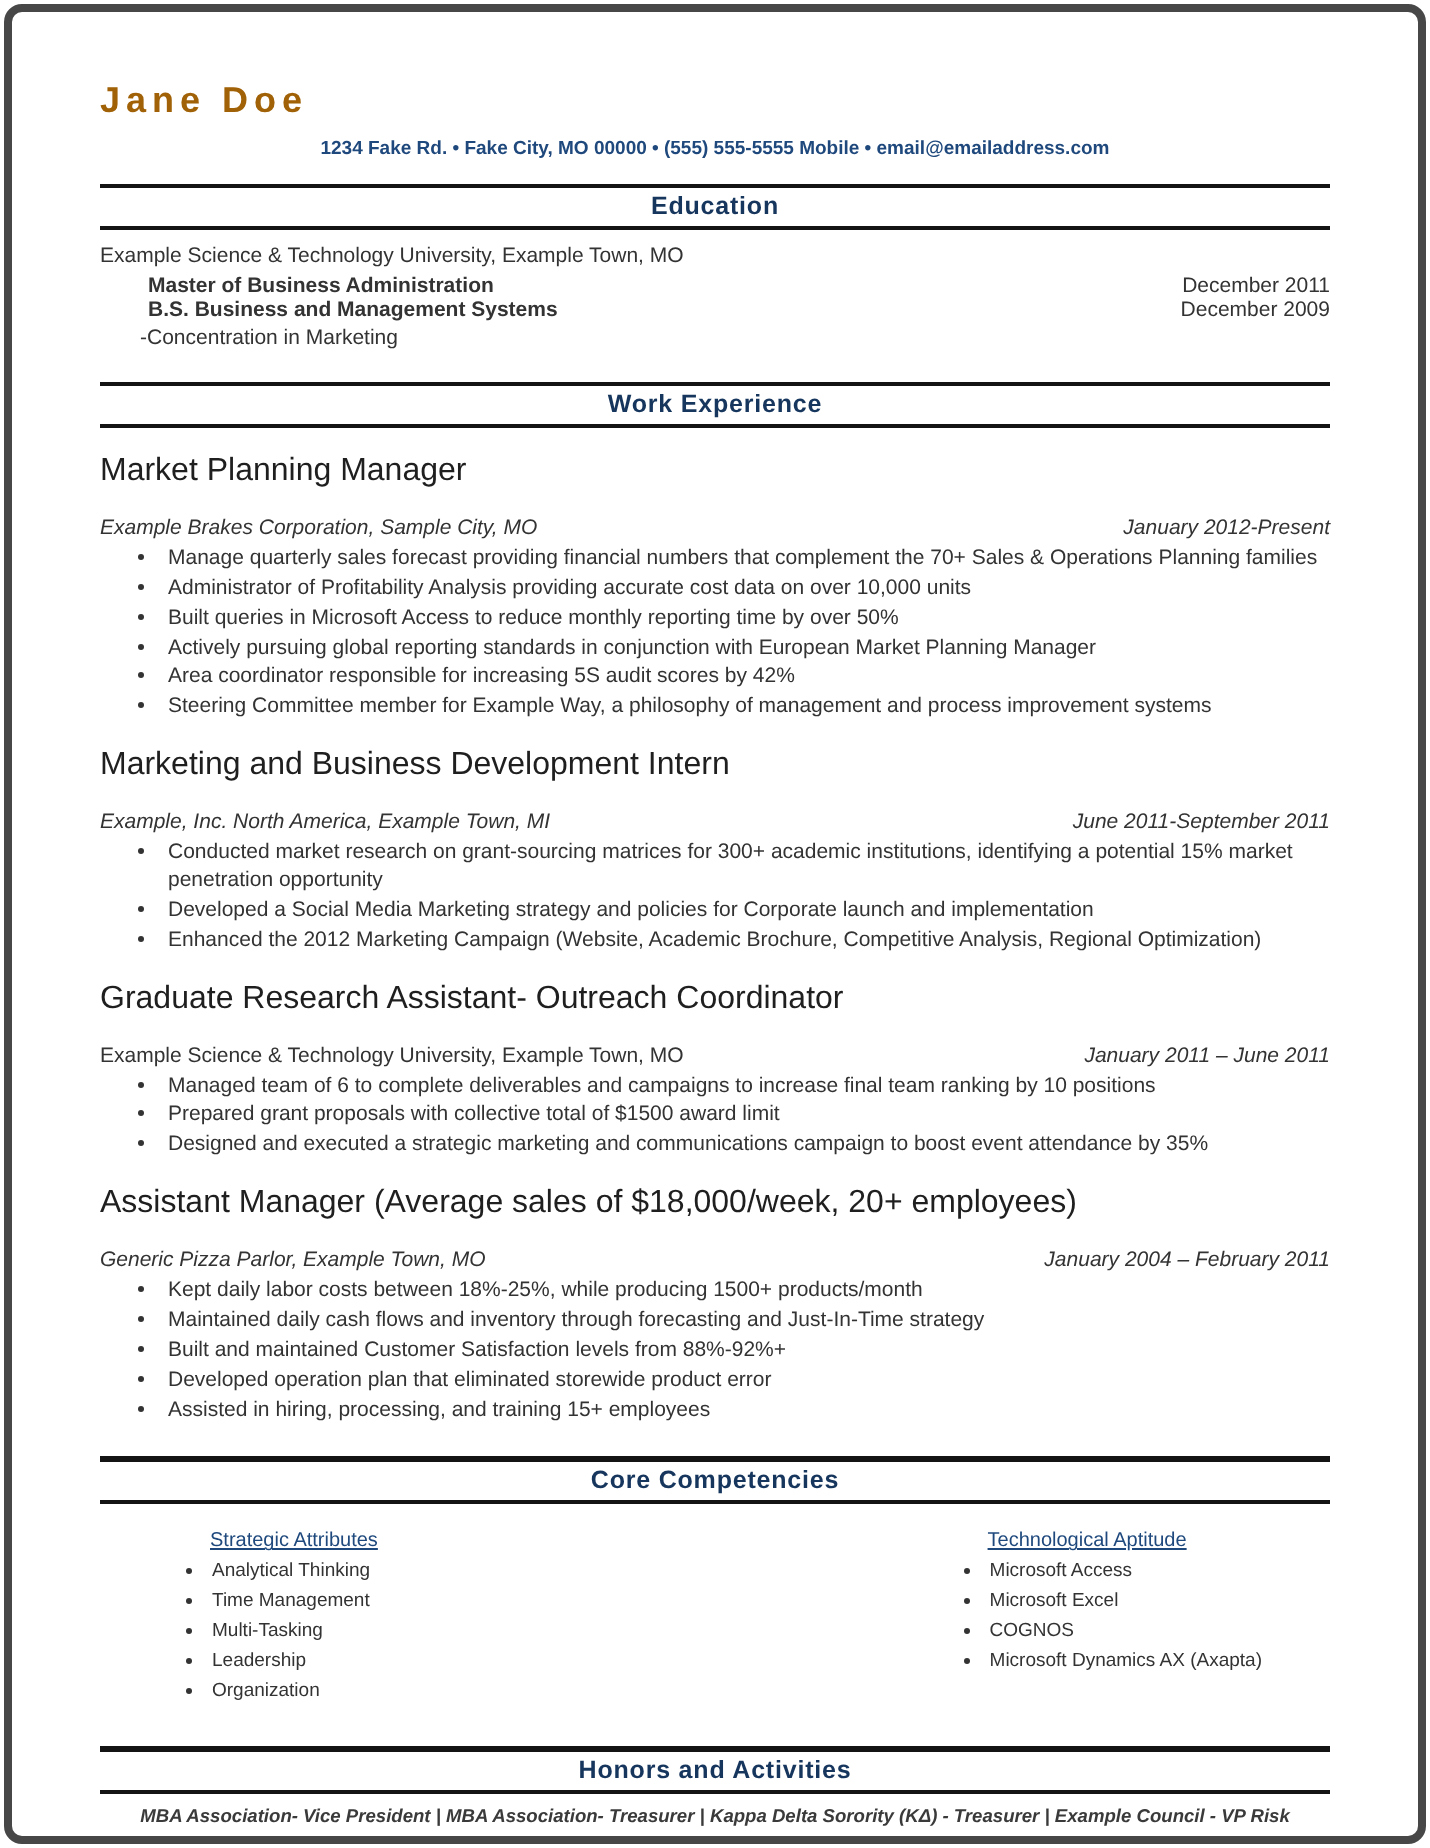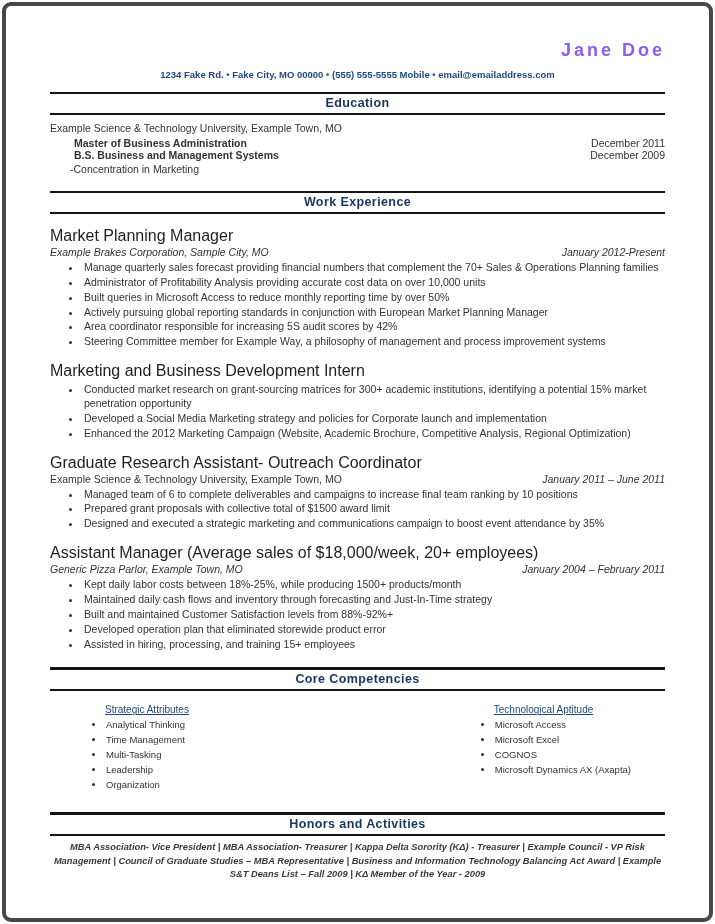--- a/index.html
+++ b/index.html
@@ -4,41 +4,41 @@
 <style>
   * { margin:0; padding:0; box-sizing:border-box; }
   html,body { width:715px; height:924px; background:#ffffff; }
   body { font-family:"Liberation Sans", sans-serif; position:relative; }
   .page {
     position:absolute; inset:2px;
     border:4px solid #474747; border-radius:9px;
     background:#ffffff; overflow:hidden;
     padding:34px 44px 16px 44px;
   }
-  .name { text-align:right; font-size:18px; font-weight:bold; letter-spacing:3px; color:#8b5cf6; }
+  .name { text-align:left; font-size:18px; font-weight:bold; letter-spacing:3px; color:#a16207; }
   .contact { text-align:center; font-size:9.5px; font-weight:bold; color:#1F497D; margin-top:8px; }
 
   .section-head {
     margin-top:12px;
     border-top:2px solid #141414; border-bottom:2px solid #141414;
     padding:2px 0 3px; text-align:center;
   }
   .section-head.heavy { border-top-width:3px; }
   .section-head h2 { font-size:12.5px; font-weight:bold; color:#17365D; letter-spacing:0.4px; }
 
   .edu { padding:7px 0 4px; font-size:10.5px; color:#333333; }
   .row { display:flex; justify-content:space-between; align-items:baseline; }
   .edu-school { margin-bottom:3px; }
   .edu-deg { font-weight:bold; padding-left:24px; }
   .edu-note { padding-left:20px; margin-top:2px; }
 
   .job { margin-top:13px; }
   .job:first-of-type { margin-top:9px; }
   .job-title { font-size:16px; font-weight:normal; color:#1f1f1f; }
-  .job-meta { display:flex; justify-content:space-between; font-size:10.5px; color:#333333; margin-top:1px; }
+  .job-meta { display:flex; justify-content:space-between; font-size:10.5px; color:#333333; margin-top:13px; }
   .italic { font-style:italic; }
   .job ul { list-style:disc; margin:3px 0 0 32px; }
   .job li { font-size:10.5px; color:#333333; line-height:1.32; padding-left:2px; margin-bottom:1px; max-width:600px; }
 
   .comp-cols { display:flex; justify-content:space-between; padding:8px 34px 6px 40px; }
   .comp-col-heading { display:inline-block; font-size:10px; color:#1F497D; text-decoration:underline; margin:0 0 4px 15px; }
   .comp-col ul { list-style:disc; margin-left:15px; }
   .comp-col li { font-size:9.5px; color:#333333; margin-bottom:4px; padding-left:1px; }
 
   .honors-text {
@@ -87,20 +87,24 @@
       <li>Administrator of Profitability Analysis providing accurate cost data on over 10,000 units</li>
       <li>Built queries in Microsoft Access to reduce monthly reporting time by over 50%</li>
       <li>Actively pursuing global reporting standards in conjunction with European Market Planning Manager</li>
       <li>Area coordinator responsible for increasing 5S audit scores by 42%</li>
       <li>Steering Committee member for Example Way, a philosophy of management and process improvement systems</li>
     </ul>
   </section>
 
   <section class="job">
     <div class="job-title">Marketing and Business Development Intern</div>
+    <div class="job-meta">
+      <span class="italic">Example, Inc. North America, Example Town, MI</span>
+      <span class="italic">June 2011-September 2011</span>
+    </div>
     <ul>
       <li>Conducted market research on grant-sourcing matrices for 300+ academic institutions, identifying a potential 15% market penetration opportunity</li>
       <li>Developed a Social Media Marketing strategy and policies for Corporate launch and implementation</li>
       <li>Enhanced the 2012 Marketing Campaign (Website, Academic Brochure, Competitive Analysis, Regional Optimization)</li>
     </ul>
   </section>
 
   <section class="job">
     <div class="job-title">Graduate Research Assistant- Outreach Coordinator</div>
     <div class="job-meta">

